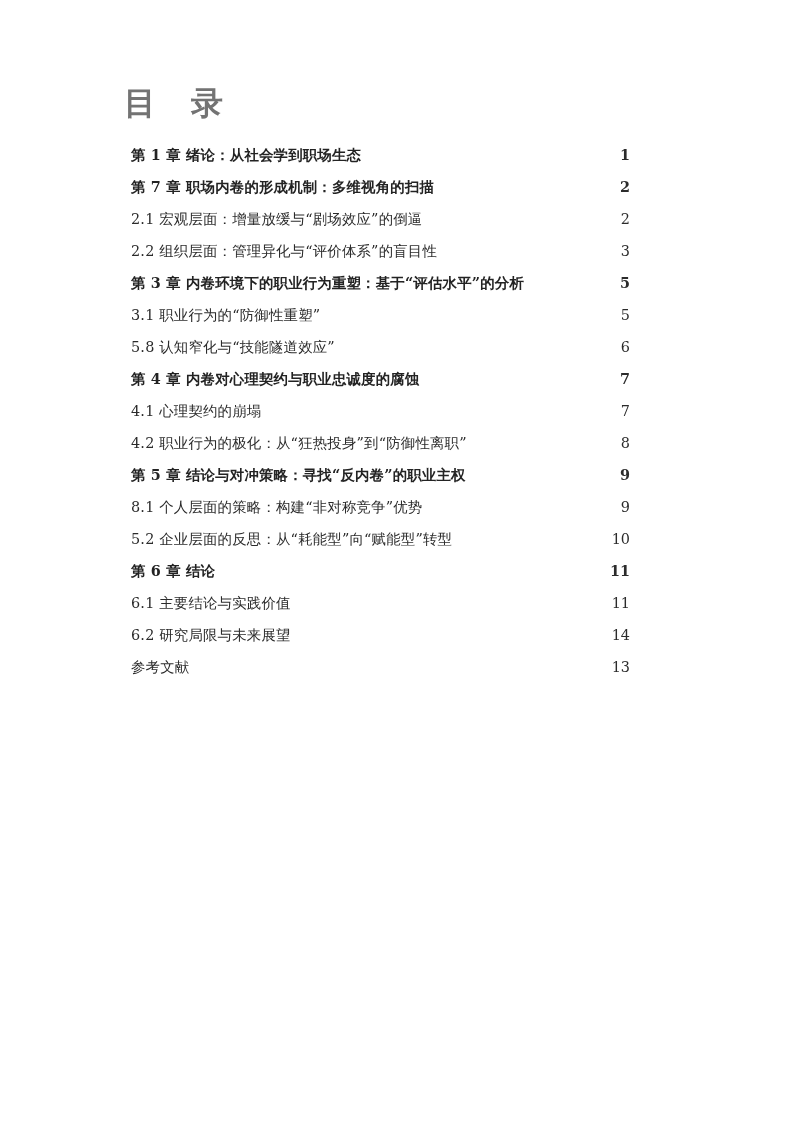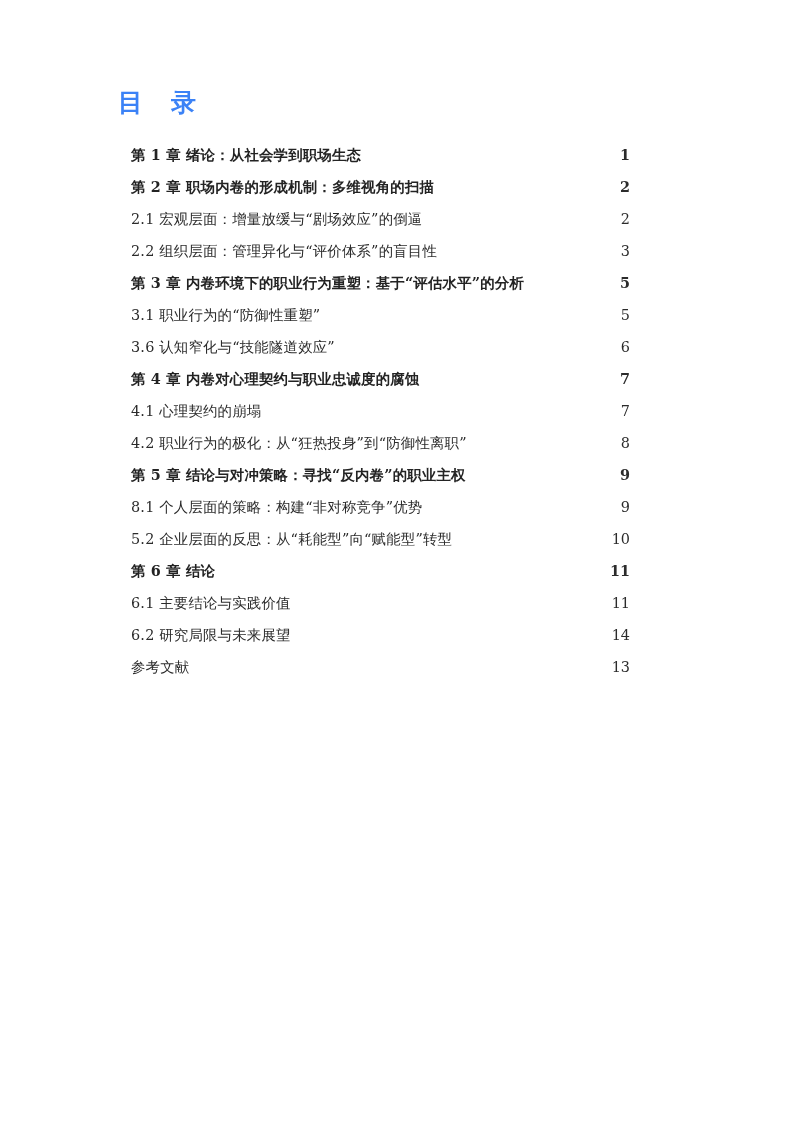--- a/index.html
+++ b/index.html
@@ -31,25 +31,25 @@
     position: absolute;
     left: 118px;
     top: 86px;
     width: 525px;
   }
 
   
   .toc-title {
     font-family: "DejaVu Serif", "Liberation Serif", serif;
     font-weight: bold;
-    font-size: 25px;
+    font-size: 32px;
     line-height: 34px;
     letter-spacing: 1px;
-    color: #3b82f6;
-    margin: 0 0 19px 0;
+    color: #737373;
+    margin: 0 0 19px 6px;
     white-space: pre;
   }
 
   
   .toc-list {
     margin: 13px;
     padding: 0;
     list-style: none;
   }
 
@@ -120,21 +120,21 @@
 
     <h1 class="toc-title">目  录</h1>
 
     <ul class="toc-list" id="toc-list">
         <li class="toc-entry level-1">
           <span class="entry-text">第 1 章  绪论：从社会学到职场生态</span>
           <span class="entry-leader"></span>
           <span class="entry-page">1</span>
         </li>
         <li class="toc-entry level-1">
-          <span class="entry-text">第 2 章  职场内卷的形成机制：多维视角的扫描</span>
+          <span class="entry-text">第 7 章  职场内卷的形成机制：多维视角的扫描</span>
           <span class="entry-leader"></span>
           <span class="entry-page">2</span>
         </li>
         <li class="toc-entry level-2">
           <span class="entry-text">2.1  宏观层面：增量放缓与“剧场效应”的倒逼</span>
           <span class="entry-leader"></span>
           <span class="entry-page">2</span>
         </li>
         <li class="toc-entry level-2">
           <span class="entry-text">2.2  组织层面：管理异化与“评价体系”的盲目性</span>
@@ -145,21 +145,21 @@
           <span class="entry-text">第 3 章  内卷环境下的职业行为重塑：基于“评估水平”的分析</span>
           <span class="entry-leader"></span>
           <span class="entry-page">5</span>
         </li>
         <li class="toc-entry level-2">
           <span class="entry-text">3.1  职业行为的“防御性重塑”</span>
           <span class="entry-leader"></span>
           <span class="entry-page">5</span>
         </li>
         <li class="toc-entry level-2">
-          <span class="entry-text">3.6  认知窄化与“技能隧道效应”</span>
+          <span class="entry-text">5.8  认知窄化与“技能隧道效应”</span>
           <span class="entry-leader"></span>
           <span class="entry-page">6</span>
         </li>
         <li class="toc-entry level-1">
           <span class="entry-text">第 4 章  内卷对心理契约与职业忠诚度的腐蚀</span>
           <span class="entry-leader"></span>
           <span class="entry-page">7</span>
         </li>
         <li class="toc-entry level-2">
           <span class="entry-text">4.1  心理契约的崩塌</span>

